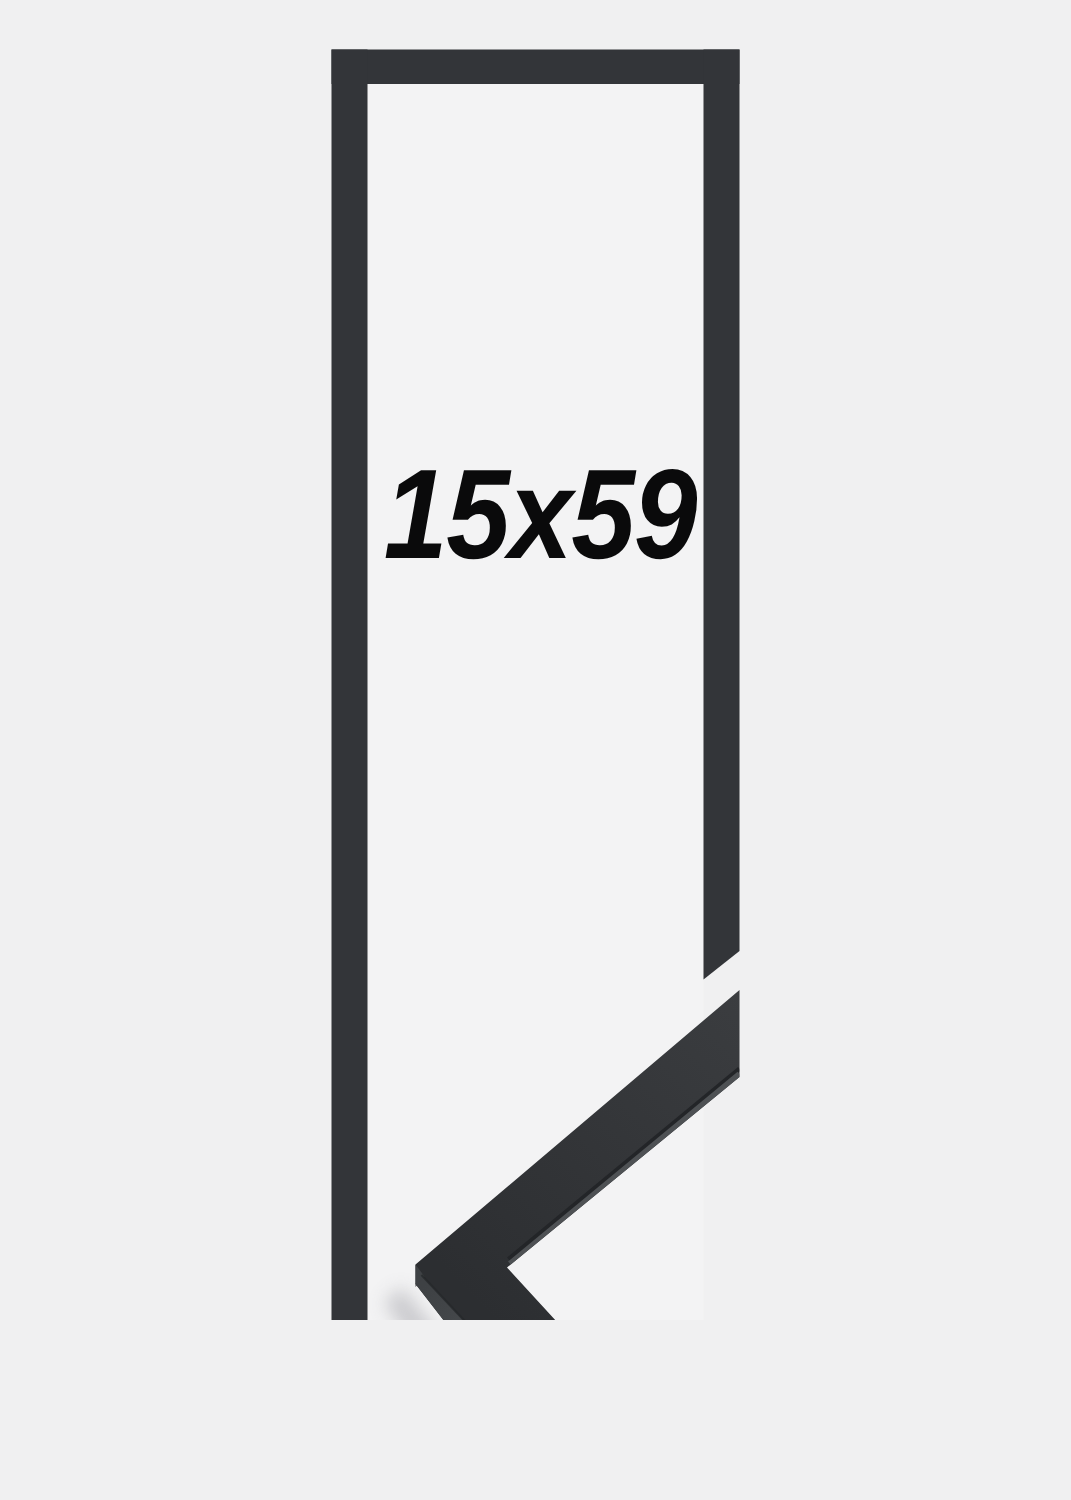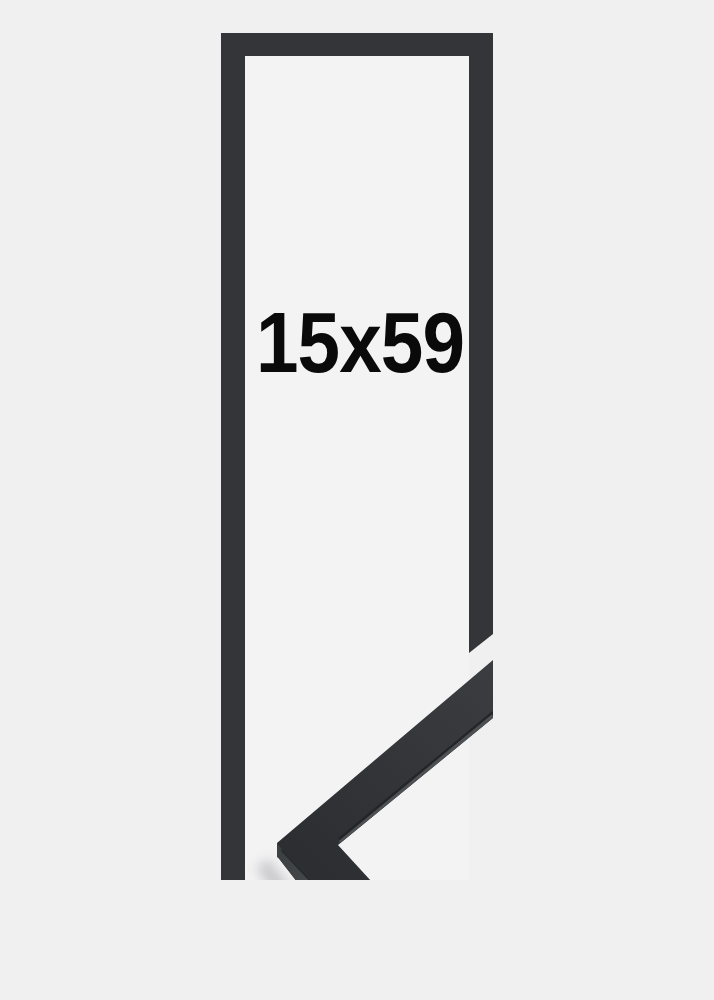--- a/index.html
+++ b/index.html
@@ -22,20 +22,21 @@
     width:714px;height:1000px;
     background:var(--background);
     font-family:"Liberation Sans",sans-serif;
     overflow:hidden;
   }
   .stage{
     position:relative;
     width:714px;height:880px;
     background:var(--background);
     overflow:hidden;
+    font-style:italic;
   }
   .stage svg{position:absolute;left:0;top:0;width:714px;height:1000px;display:block;}
   .inner-bg{fill:var(--inner-background);}
   .frame-part{fill:var(--frame);}
   .mold-sil{fill:url(#gradTop);}
   .mold-side{fill:url(#gradSide);}
   .facet{fill:var(--molding-side-dark);}
   .edge-dark{stroke:var(--molding-edge-dark);stroke-width:3;fill:none;}
   .edge-light{stroke:var(--molding-edge-light);stroke-width:4;fill:none;}
   .seam{stroke:var(--molding-seam);stroke-width:1.5;fill:none;opacity:.8;}

